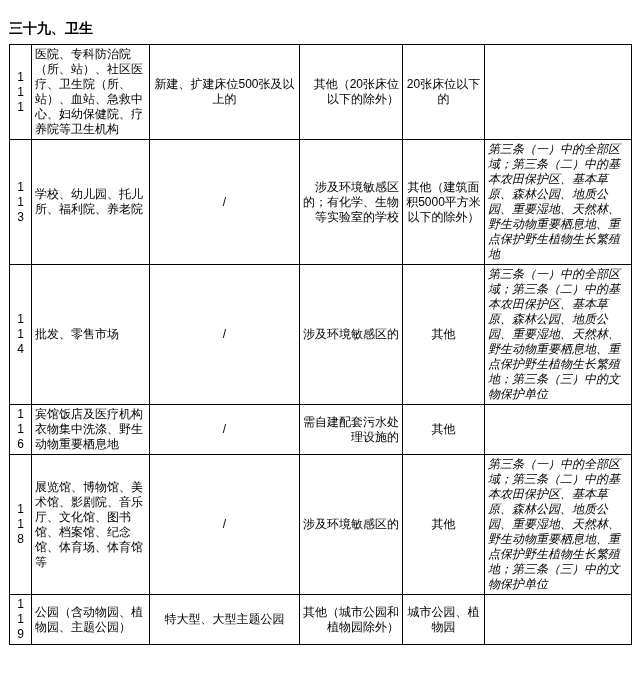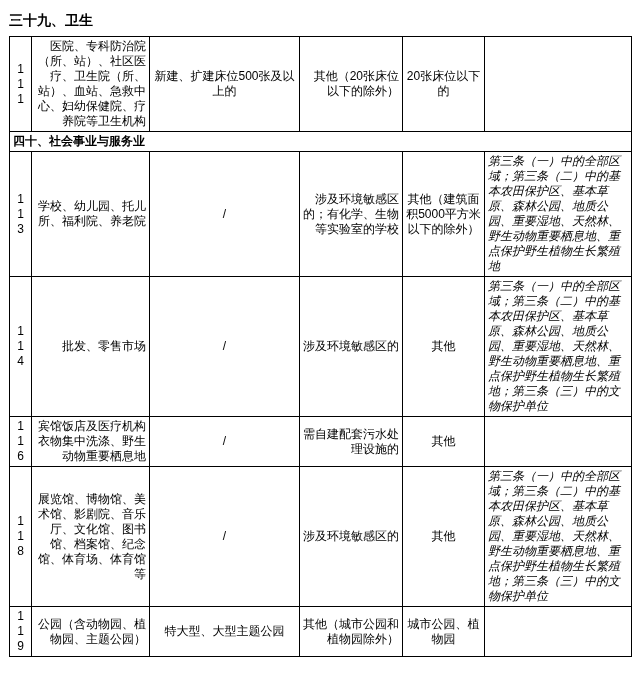--- a/index.html
+++ b/index.html
@@ -39,41 +39,41 @@
   col.c-reg{width:82px;}
   col.c-note{width:147px;}
 
   td.num{
     text-align:center;
     font-size:12px;
     line-height:13px;
     padding:2px 0;
   }
   td.num span{display:block;}
-  td.name{text-align:right;}
+  td.name{text-align:left;}
   td.report{text-align:center;margin-left:32px;}
   td.form{text-align:right;}
   td.reg{text-align:center;}
   td.note{
     text-align:left;
     font-size:11.5px;
     line-height:14px;
     font-style:italic;
   }
   td.section{
     text-align:left;
     font-weight:bold;
     font-size:13px;
     padding:4px 4px;
   }
   .heading{
     font-size:14px;
     font-weight:bold;
     margin:0 0 2px 9px;
-    padding-top:12px;
+    padding-top:20px;
   }
   .slash{text-align:center;}
 </style>
 </head>
 <body>
 
 <div class="page">
 
   <div class="heading">三十九、卫生</div>
 
@@ -94,23 +94,20 @@
             <span>1</span>
             <span>1</span>
           </td>
         <td class="name">医院、专科防治院（所、站）、社区医疗、卫生院（所、站）、血站、急救中心、妇幼保健院、疗养院等卫生机构</td>
         <td class="report">新建、扩建床位500张及以上的</td>
         <td class="form">其他（20张床位以下的除外）</td>
         <td class="reg">20张床位以下的</td>
         <td class="note"></td>
       </tr>
 
-      <tr>
-        <td class="section" colspan="6">四十、社会事业与服务业</td>
-      </tr>
 
       <tr>
         <td class="num">
             <span>1</span>
             <span>1</span>
             <span>3</span>
           </td>
         <td class="name">学校、幼儿园、托儿所、福利院、养老院</td>
         <td class="report slash">/</td>
         <td class="form">涉及环境敏感区的；有化学、生物等实验室的学校</td>

